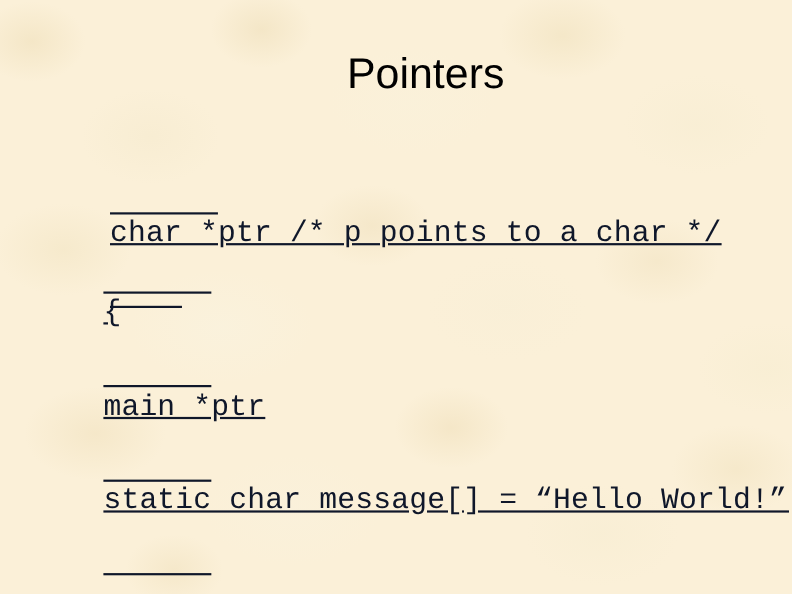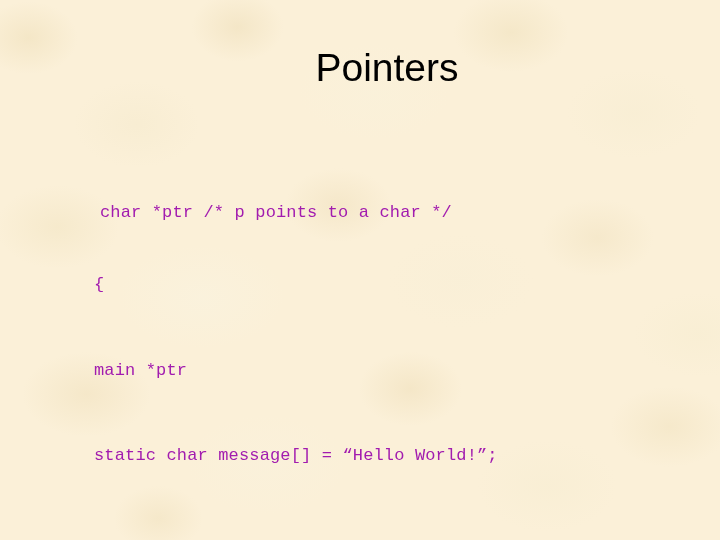--- a/index.html
+++ b/index.html
@@ -70,25 +70,26 @@
     color: #000000;
     letter-spacing: 0px;
     white-space: pre;
     margin-left: 27px;
   }
 
   
   .code-block {
     position: absolute;
     font-family: "Liberation Mono", "DejaVu Sans Mono", monospace;
-    font-size: 17px;
+    font-size: 27px;
     line-height: 28.5px;
-    color: #a21caf;
+    color: #0f172a;
     white-space: pre;
     letter-spacing: 0.15px;
+    text-decoration: underline;
   }
 
   .code-declaration {
     left: 100px;
     top: 142px;
   }
 
   .code-program {
     left: 94px;
     top: 214px;

